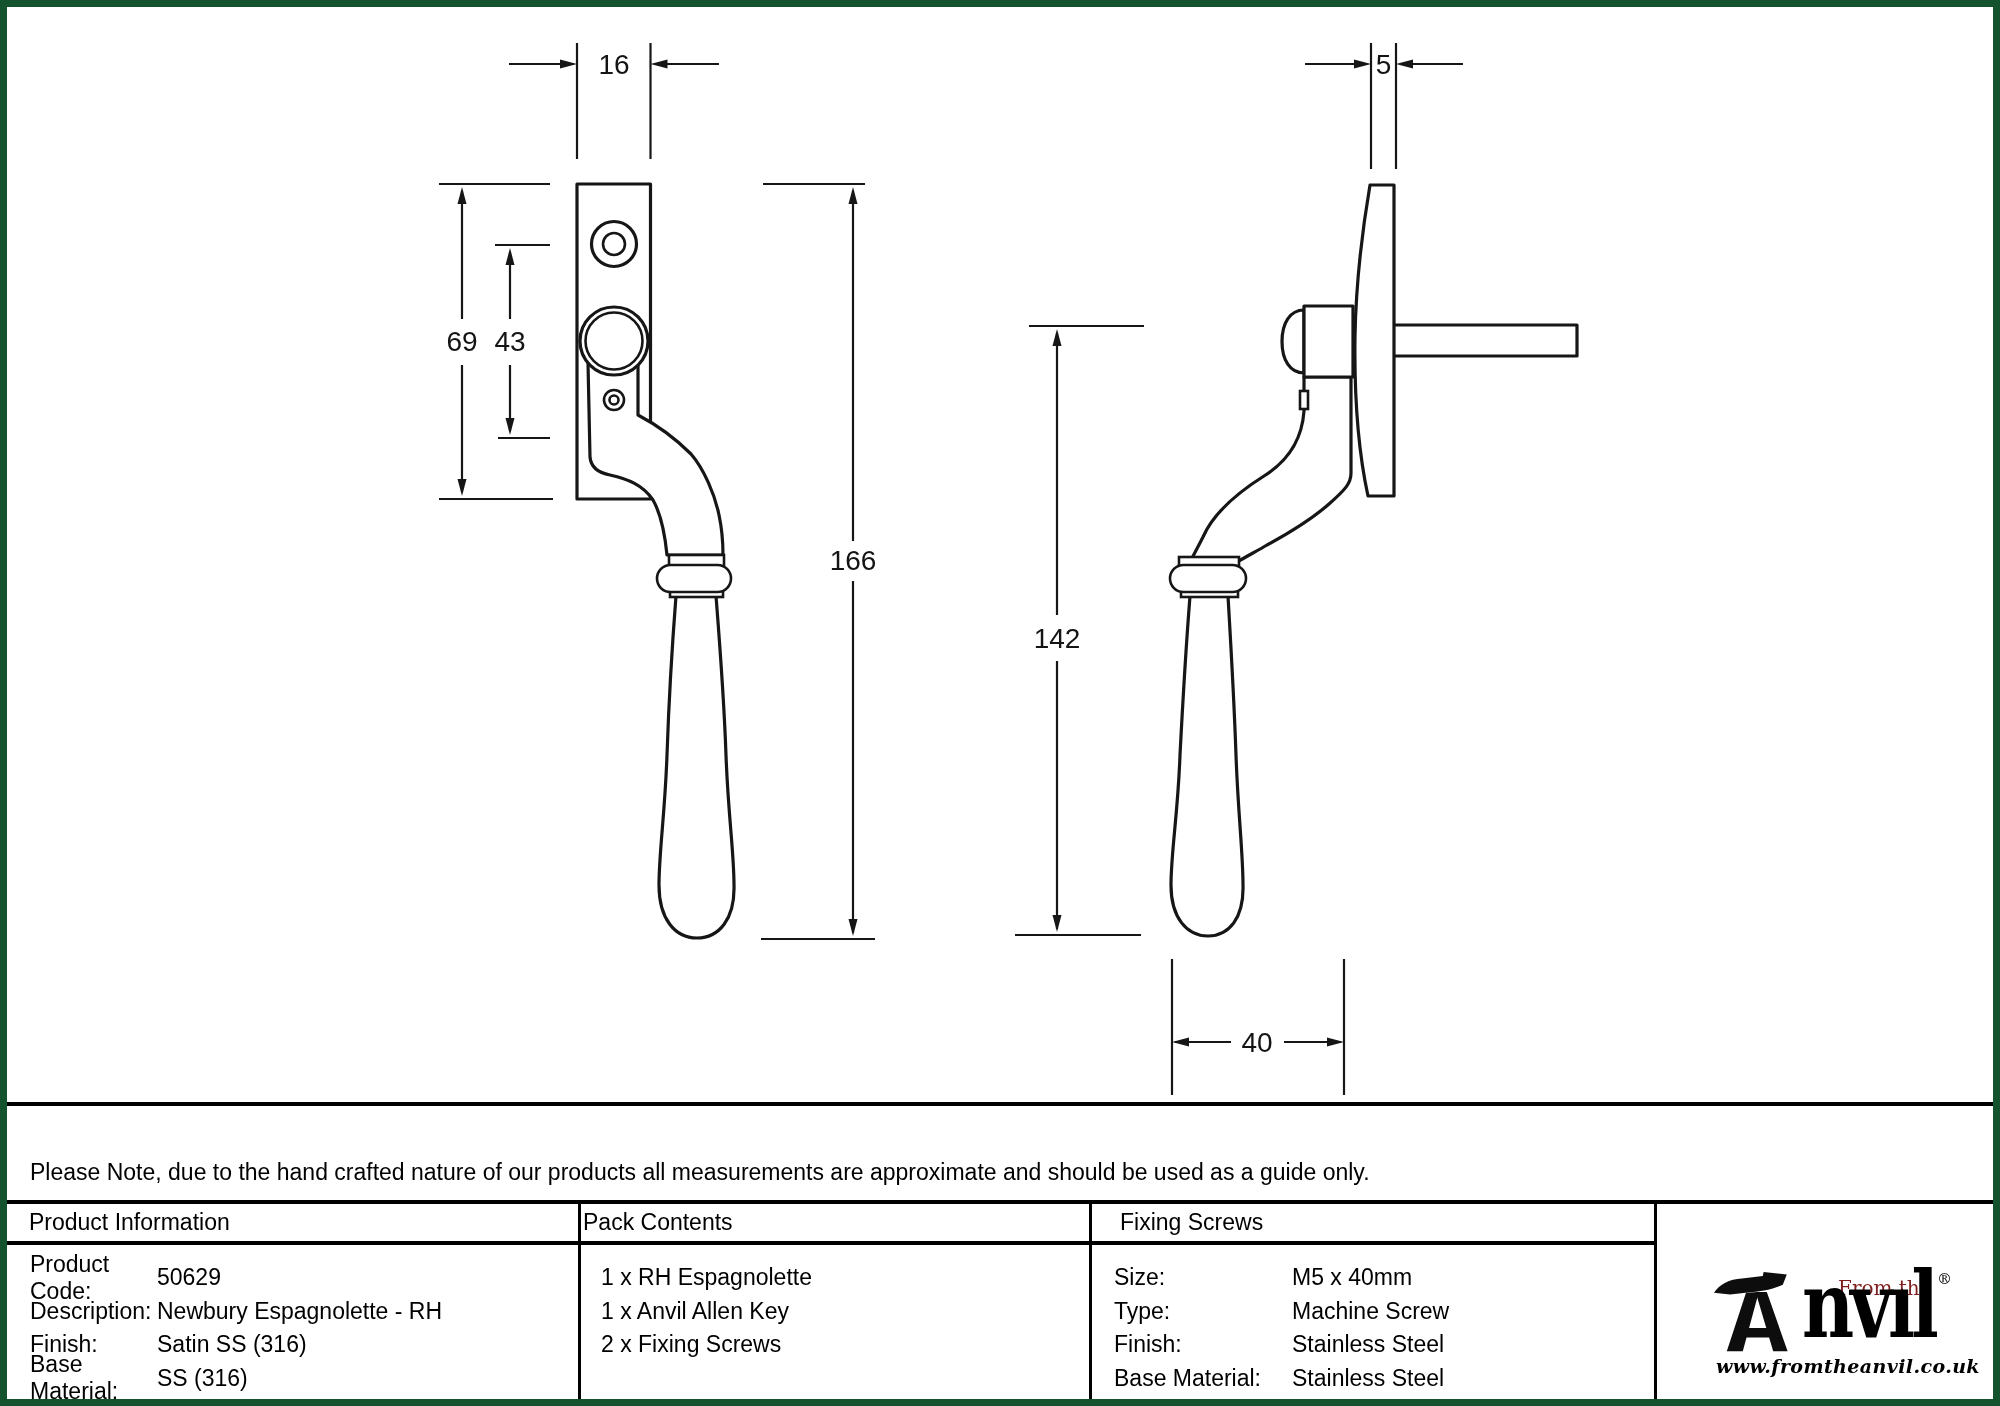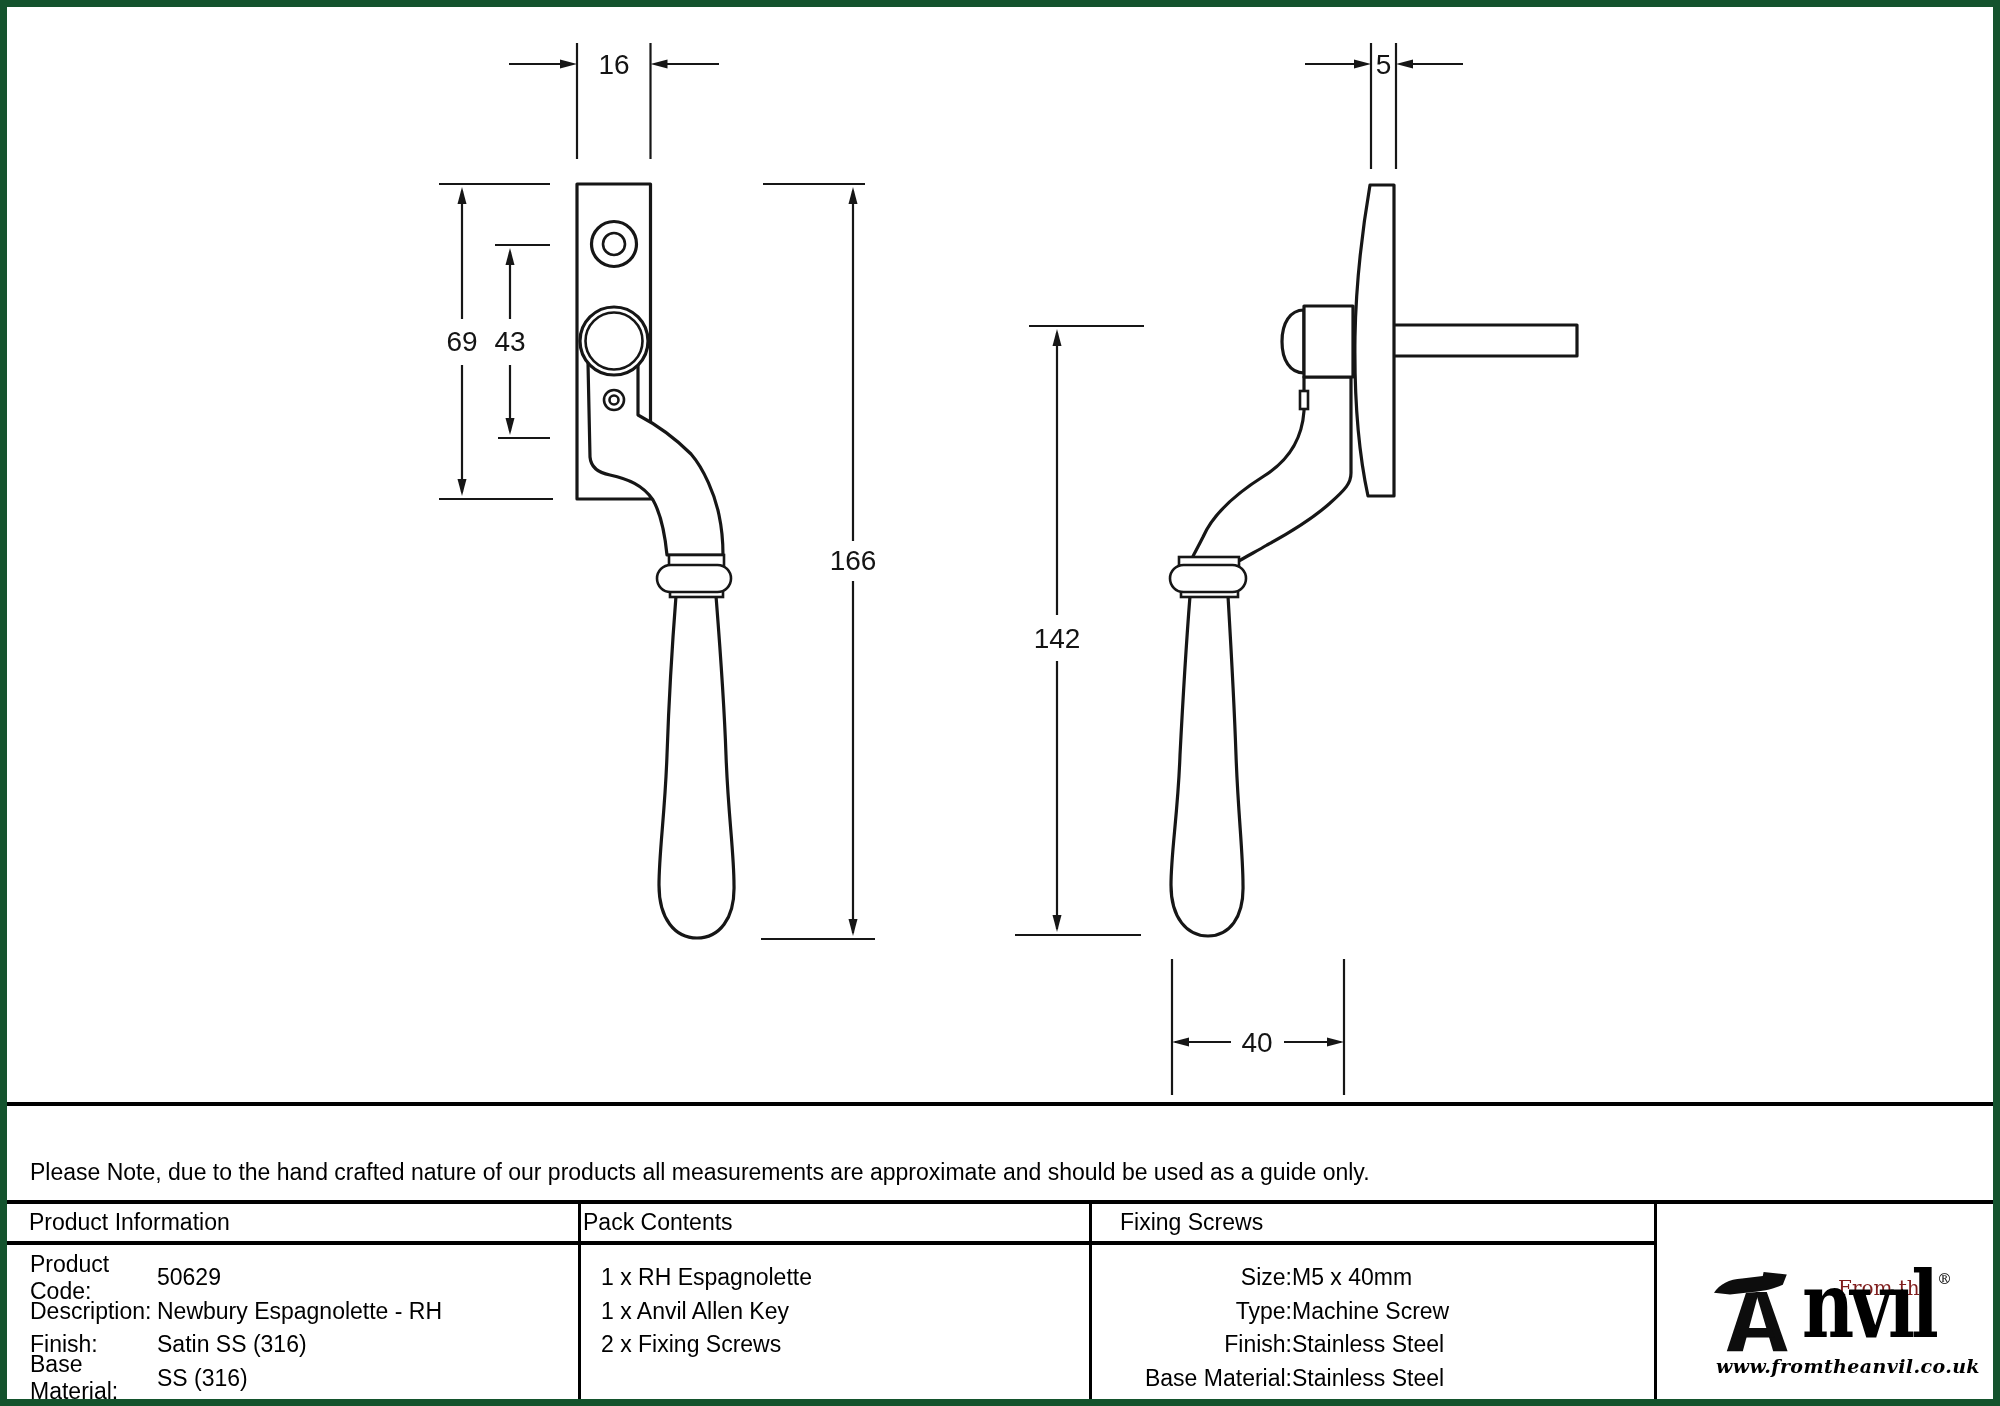--- a/index.html
+++ b/index.html
@@ -26,21 +26,21 @@
   #col-screws { width:562px; }
   #col-logo { flex:1; position:relative; }
   .hdr { height:37px; border-bottom:4px solid #000; display:flex; align-items:center; font-size:23px; }
   #col-product .hdr { padding-left:22px; }
   #col-pack .hdr { padding-left:2px; }
   #col-screws .hdr { padding-left:28px; }
   .cell-body { padding-top:16px; font-size:23px; }
   .row { height:33.5px; display:flex; align-items:center; }
   #col-product .row { padding-left:23px; }
   #col-pack .row { padding-left:20px; }
-  #col-screws .row { padding-left:22px;text-align:right; }
+  #col-screws .row { padding-left:22px; }
   #col-product .lbl { width:127px; flex:none; }
   #col-screws .lbl { width:178px; flex:none; }
   
   #logo { position:absolute; left:49px; top:66px; width:260px; height:115px; }
   #anvil-icon { position:absolute; left:0; top:2px; }
   #logo-prefix { position:absolute; left:108px; top:6px; font:20px "DejaVu Serif", serif; color:#7f1d1d;margin-left:24px; }
   #logo-brand { position:absolute; left:96px; top:-11px; font:bold 92px/1 "DejaVu Serif", serif; letter-spacing:-5px; transform:scaleX(0.78); transform-origin:left top; white-space:nowrap; }
   #logo-idot { position:absolute; left:191px; top:12px; font-size:21px; }
   #logo-reg { position:absolute; left:231px; top:0px; font:15px "DejaVu Serif", serif; }
   #logo-site { position:absolute; left:10px; top:85px; font:bold italic 19px "DejaVu Serif", serif; letter-spacing:0.4px; white-space:nowrap; }

